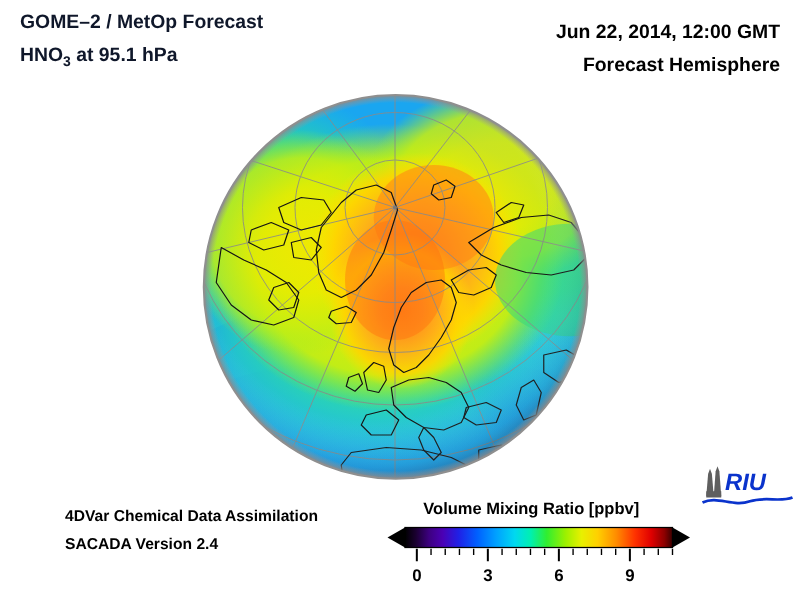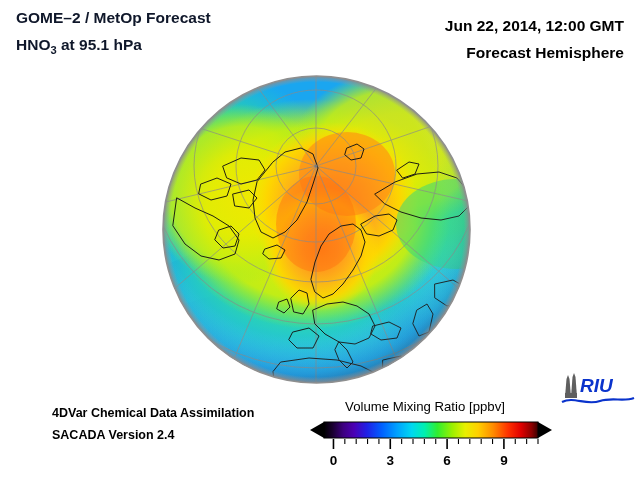--- a/index.html
+++ b/index.html
@@ -72,21 +72,21 @@
     width: 250px;
     height: 72px;
   }
   #cb-title {
     position: absolute;
     left: 0;
     top: 0;
     width: 238px;
     text-align: center;
     font-size: 13.2px;
-    font-weight: normal;
+    font-weight: bold;
     color: #000;
     white-space: nowrap;
   }
   #cb-svg {
     position: absolute;
     left: 0;
     top: 20px;
   }
 
   

